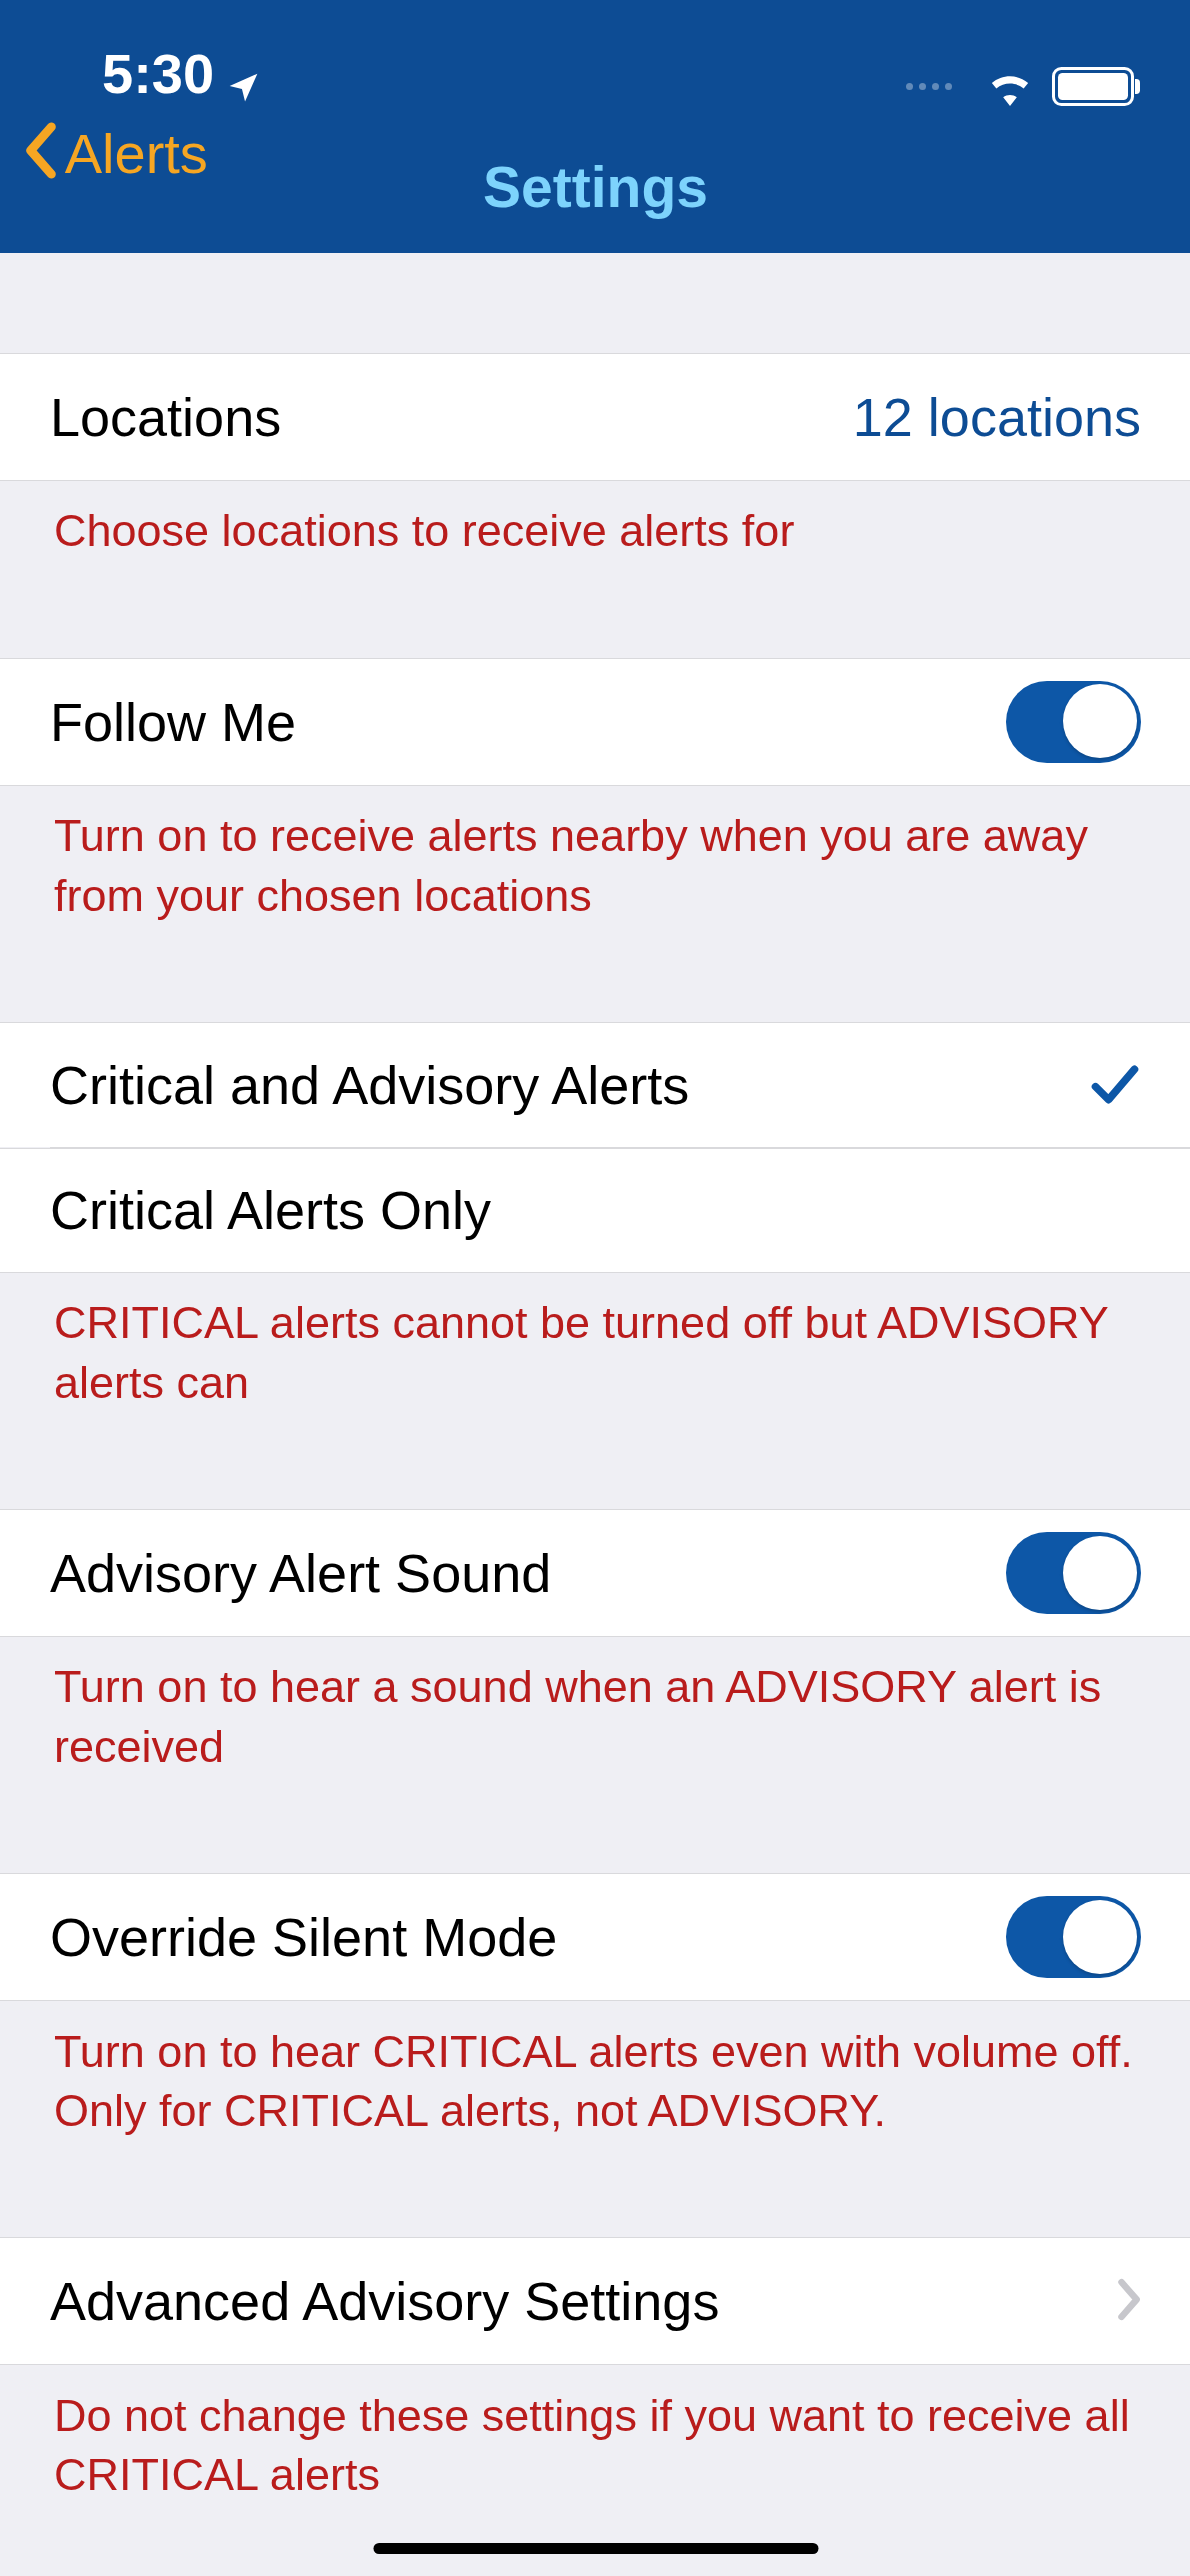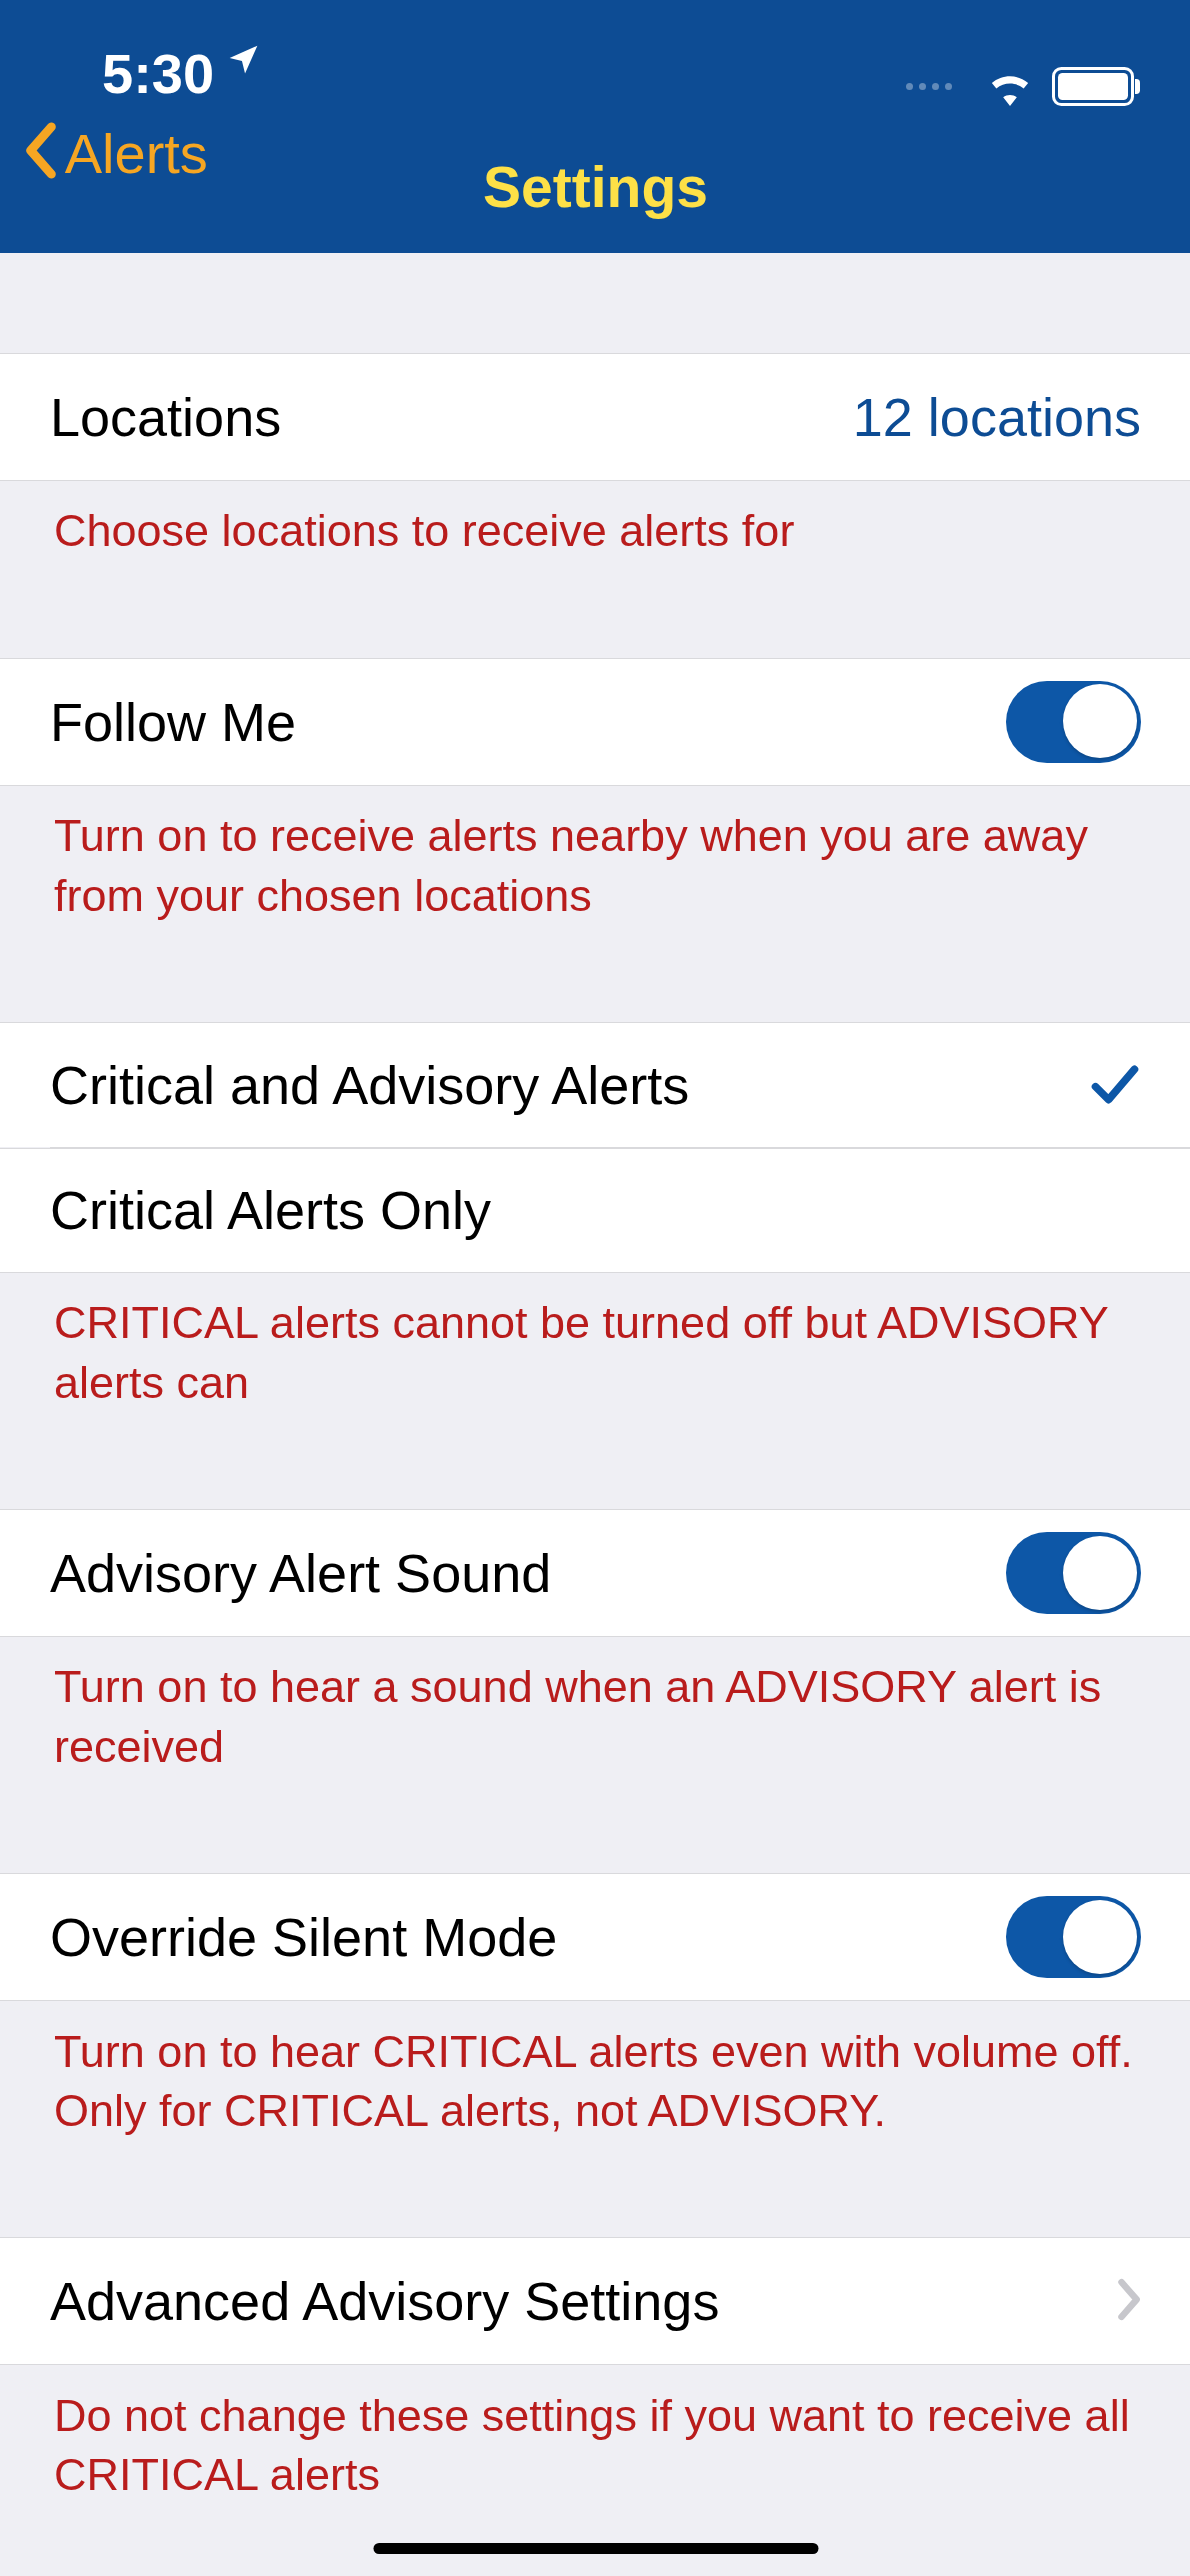--- a/index.html
+++ b/index.html
@@ -1,32 +1,32 @@
 <!DOCTYPE html>
 <html style="font-size:15px"><head>
 <meta charset="utf-8">
 <style>
   * { margin:0; padding:0; box-sizing:border-box; -webkit-font-smoothing:antialiased; }
   html, body { width:1191px; height:2576px; font-family:-apple-system, "Helvetica Neue", Helvetica, Arial, sans-serif; background:#efeff4; color:#000; }
   .screen { width:1191px; height:2576px; position:relative; overflow:hidden; background:#efeff4; }
 
   
   .status-bar { height:121px; background:#0d4c94; display:flex; align-items:flex-end; justify-content:space-between; padding:0 57px 15px 102px; color:#fff; }
-  .status-left { display:flex; align-items:flex-start; gap:11px; font-size:56px; font-weight:600; }
+  .status-left { display:flex; align-items:flex-end; gap:11px; font-size:56px; font-weight:600; }
   .status-right { display:flex; align-items:center; gap:16.7px; }
   .status-dots { display:flex; gap:5.6px; align-items:center; margin-right:16.7px; }
   .status-dots span { width:7.4px; height:7.4px; border-radius:50%; background:rgba(255,255,255,0.35); }
   .wifi-icon svg, .loc-icon svg { display:block; }
   .battery { width:82px; height:39px; border:3.7px solid #fff; border-radius:9.3px; position:relative; }
   .battery::after { content:""; position:absolute; right:-9.3px; top:9.3px; width:5.6px; height:15px; background:#fff; border-radius:0 3.7px 3.7px 0; }
   .battery-fill { position:absolute; left:2.8px; top:2.8px; bottom:2.8px; right:2.8px; background:#fff; border-radius:4.6px; }
 
   
   .nav-bar { height:132px; background:#0d4c94; position:relative; display:flex; align-items:center; justify-content:center; }
-  .nav-title { color:#fde047; font-size:57px; font-weight:600;text-align:right; }
+  .nav-title { color:#7dd3fc; font-size:57px; font-weight:600;text-align:right; }
   .nav-back { position:absolute; left:24px; top:0; bottom:0; display:flex; align-items:flex-start; gap:3.7px; color:#f6a623; }
   .nav-back-text { font-size:56px; font-weight:400; }
   .chevron-left { display:inline-block; }
 
   
   .spacer { height:100px; }
   .cell { background:#fff; border-top:0.9px solid #d9d9dc; border-bottom:0.9px solid #d9d9dc; padding:0 50px; display:flex; align-items:center; justify-content:space-between;gap:45px; }
   .cell-lg { height:128px; }
   .cell-md { height:125px; }
   .cell-label { font-size:54px; font-weight:400; color:#000; }

